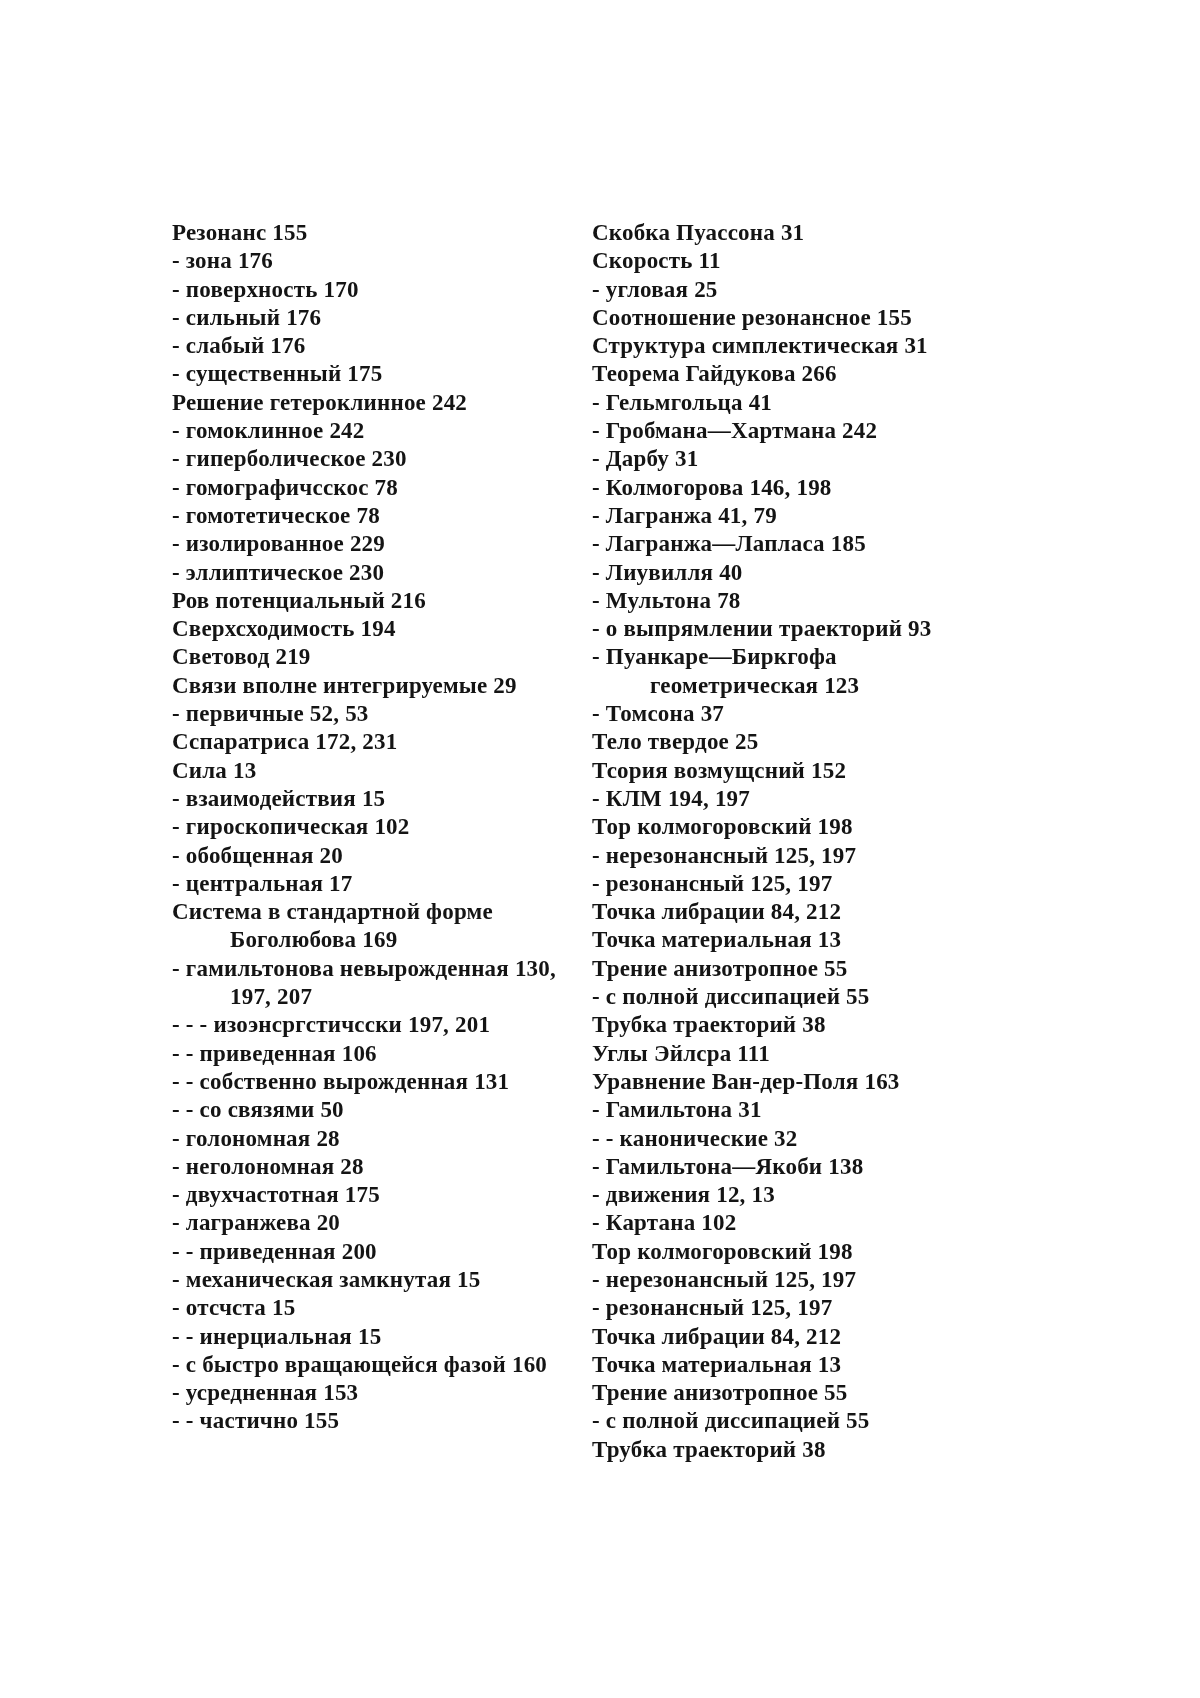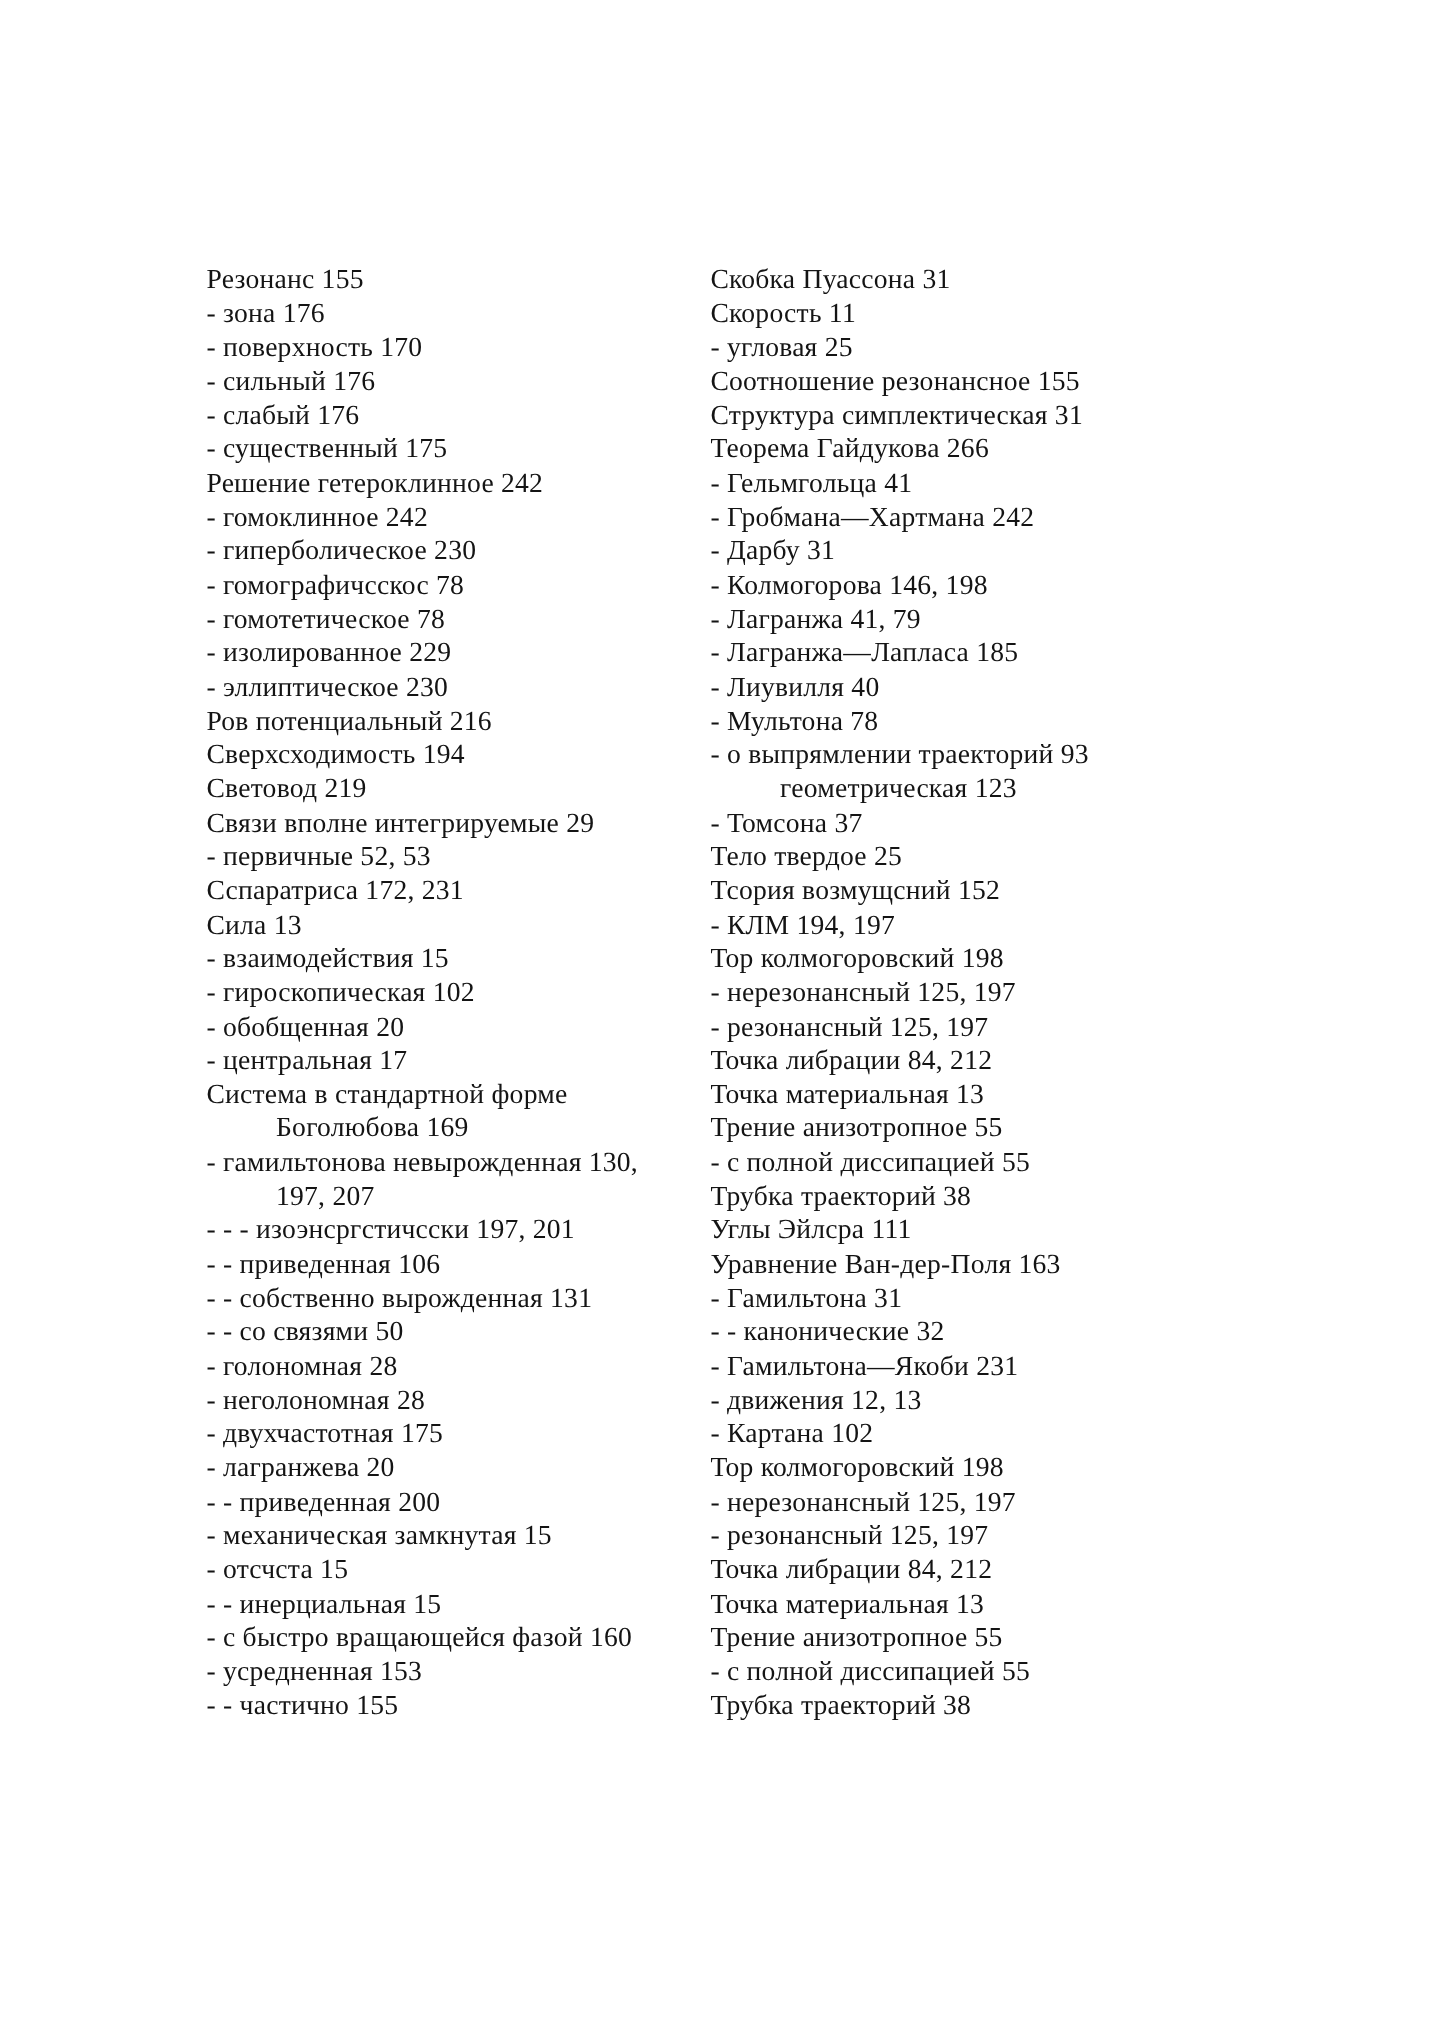--- a/index.html
+++ b/index.html
@@ -12,20 +12,21 @@
     background: #ffffff;
     position: relative;
     overflow: hidden;
     font-family: "Liberation Serif", "DejaVu Serif", serif;
     color: #141414;
   }
   .page {
     position: absolute;
     inset: 0;
     background: #ffffff;
+    font-weight: bold;
   }
   .col {
     position: absolute;
     top: 219px;
     font-size: 23px;
     line-height: 28.3px;
     letter-spacing: 0.2px;
     white-space: nowrap;
   }
   .col-left  { left: 172px; width: 420px; }
@@ -92,38 +93,39 @@
       <div class="line ind-0">Теорема Гайдукова 266</div>
       <div class="line ind-0">- Гельмгольца 41</div>
       <div class="line ind-0">- Гробмана—Хартмана 242</div>
       <div class="line ind-0">- Дарбу 31</div>
       <div class="line ind-0">- Колмогорова 146, 198</div>
       <div class="line ind-0">- Лагранжа 41, 79</div>
       <div class="line ind-0">- Лагранжа—Лапласа 185</div>
       <div class="line ind-0">- Лиувилля 40</div>
       <div class="line ind-0">- Мультона 78</div>
       <div class="line ind-0">- о выпрямлении траекторий 93</div>
+      <div class="line ind-0">- Пуанкаре—Биркгофа</div>
       <div class="line ind-1">геометрическая 123</div>
       <div class="line ind-0">- Томсона 37</div>
       <div class="line ind-0">Тело твердое 25</div>
       <div class="line ind-0">Тсория возмущсний 152</div>
       <div class="line ind-0">- КЛМ 194, 197</div>
       <div class="line ind-0">Тор колмогоровский 198</div>
       <div class="line ind-0">- нерезонансный 125, 197</div>
       <div class="line ind-0">- резонансный 125, 197</div>
       <div class="line ind-0">Точка либрации 84, 212</div>
       <div class="line ind-0">Точка материальная 13</div>
       <div class="line ind-0">Трение анизотропное 55</div>
       <div class="line ind-0">- с полной диссипацией 55</div>
       <div class="line ind-0">Трубка траекторий 38</div>
       <div class="line ind-0">Углы Эйлсра 111</div>
       <div class="line ind-0">Уравнение Ван-дер-Поля 163</div>
       <div class="line ind-0">- Гамильтона 31</div>
       <div class="line ind-0">- - канонические 32</div>
-      <div class="line ind-0">- Гамильтона—Якоби 231</div>
+      <div class="line ind-0">- Гамильтона—Якоби 138</div>
       <div class="line ind-0">- движения 12, 13</div>
       <div class="line ind-0">- Картана 102</div>
       <div class="line ind-0">Тор колмогоровский 198</div>
       <div class="line ind-0">- нерезонансный 125, 197</div>
       <div class="line ind-0">- резонансный 125, 197</div>
       <div class="line ind-0">Точка либрации 84, 212</div>
       <div class="line ind-0">Точка материальная 13</div>
       <div class="line ind-0">Трение анизотропное 55</div>
       <div class="line ind-0">- с полной диссипацией 55</div>
       <div class="line ind-0">Трубка траекторий 38</div>

